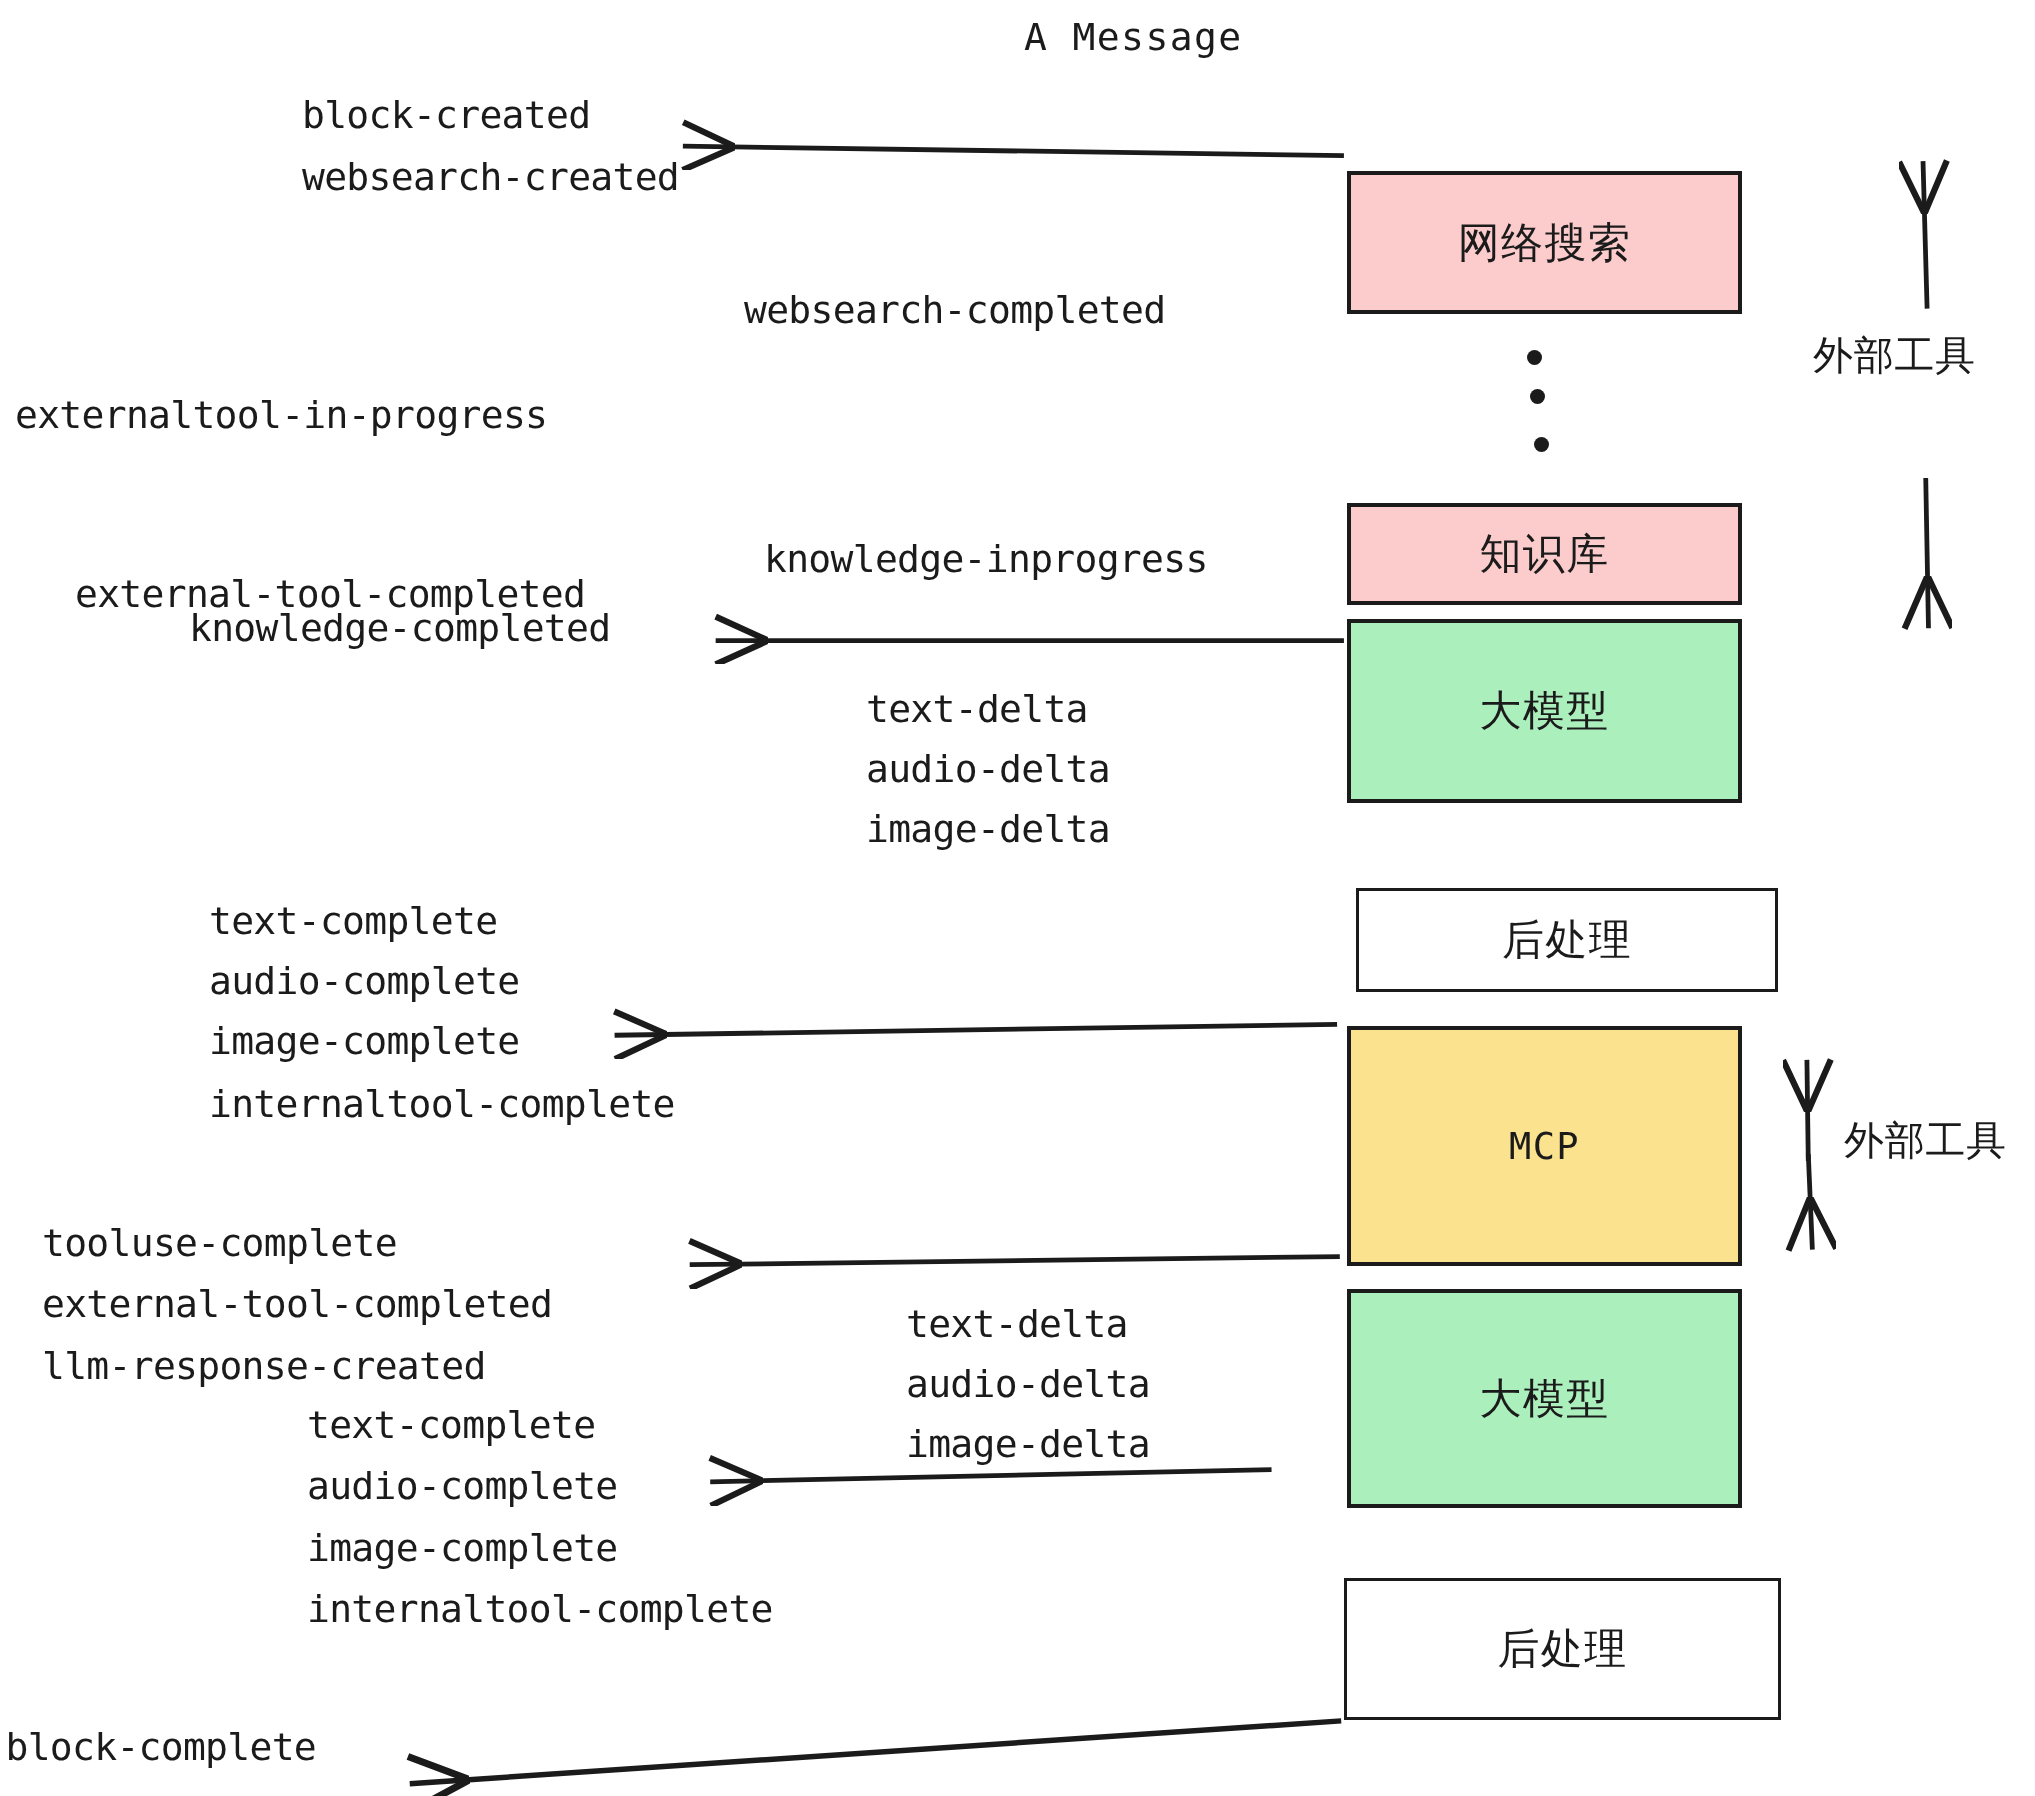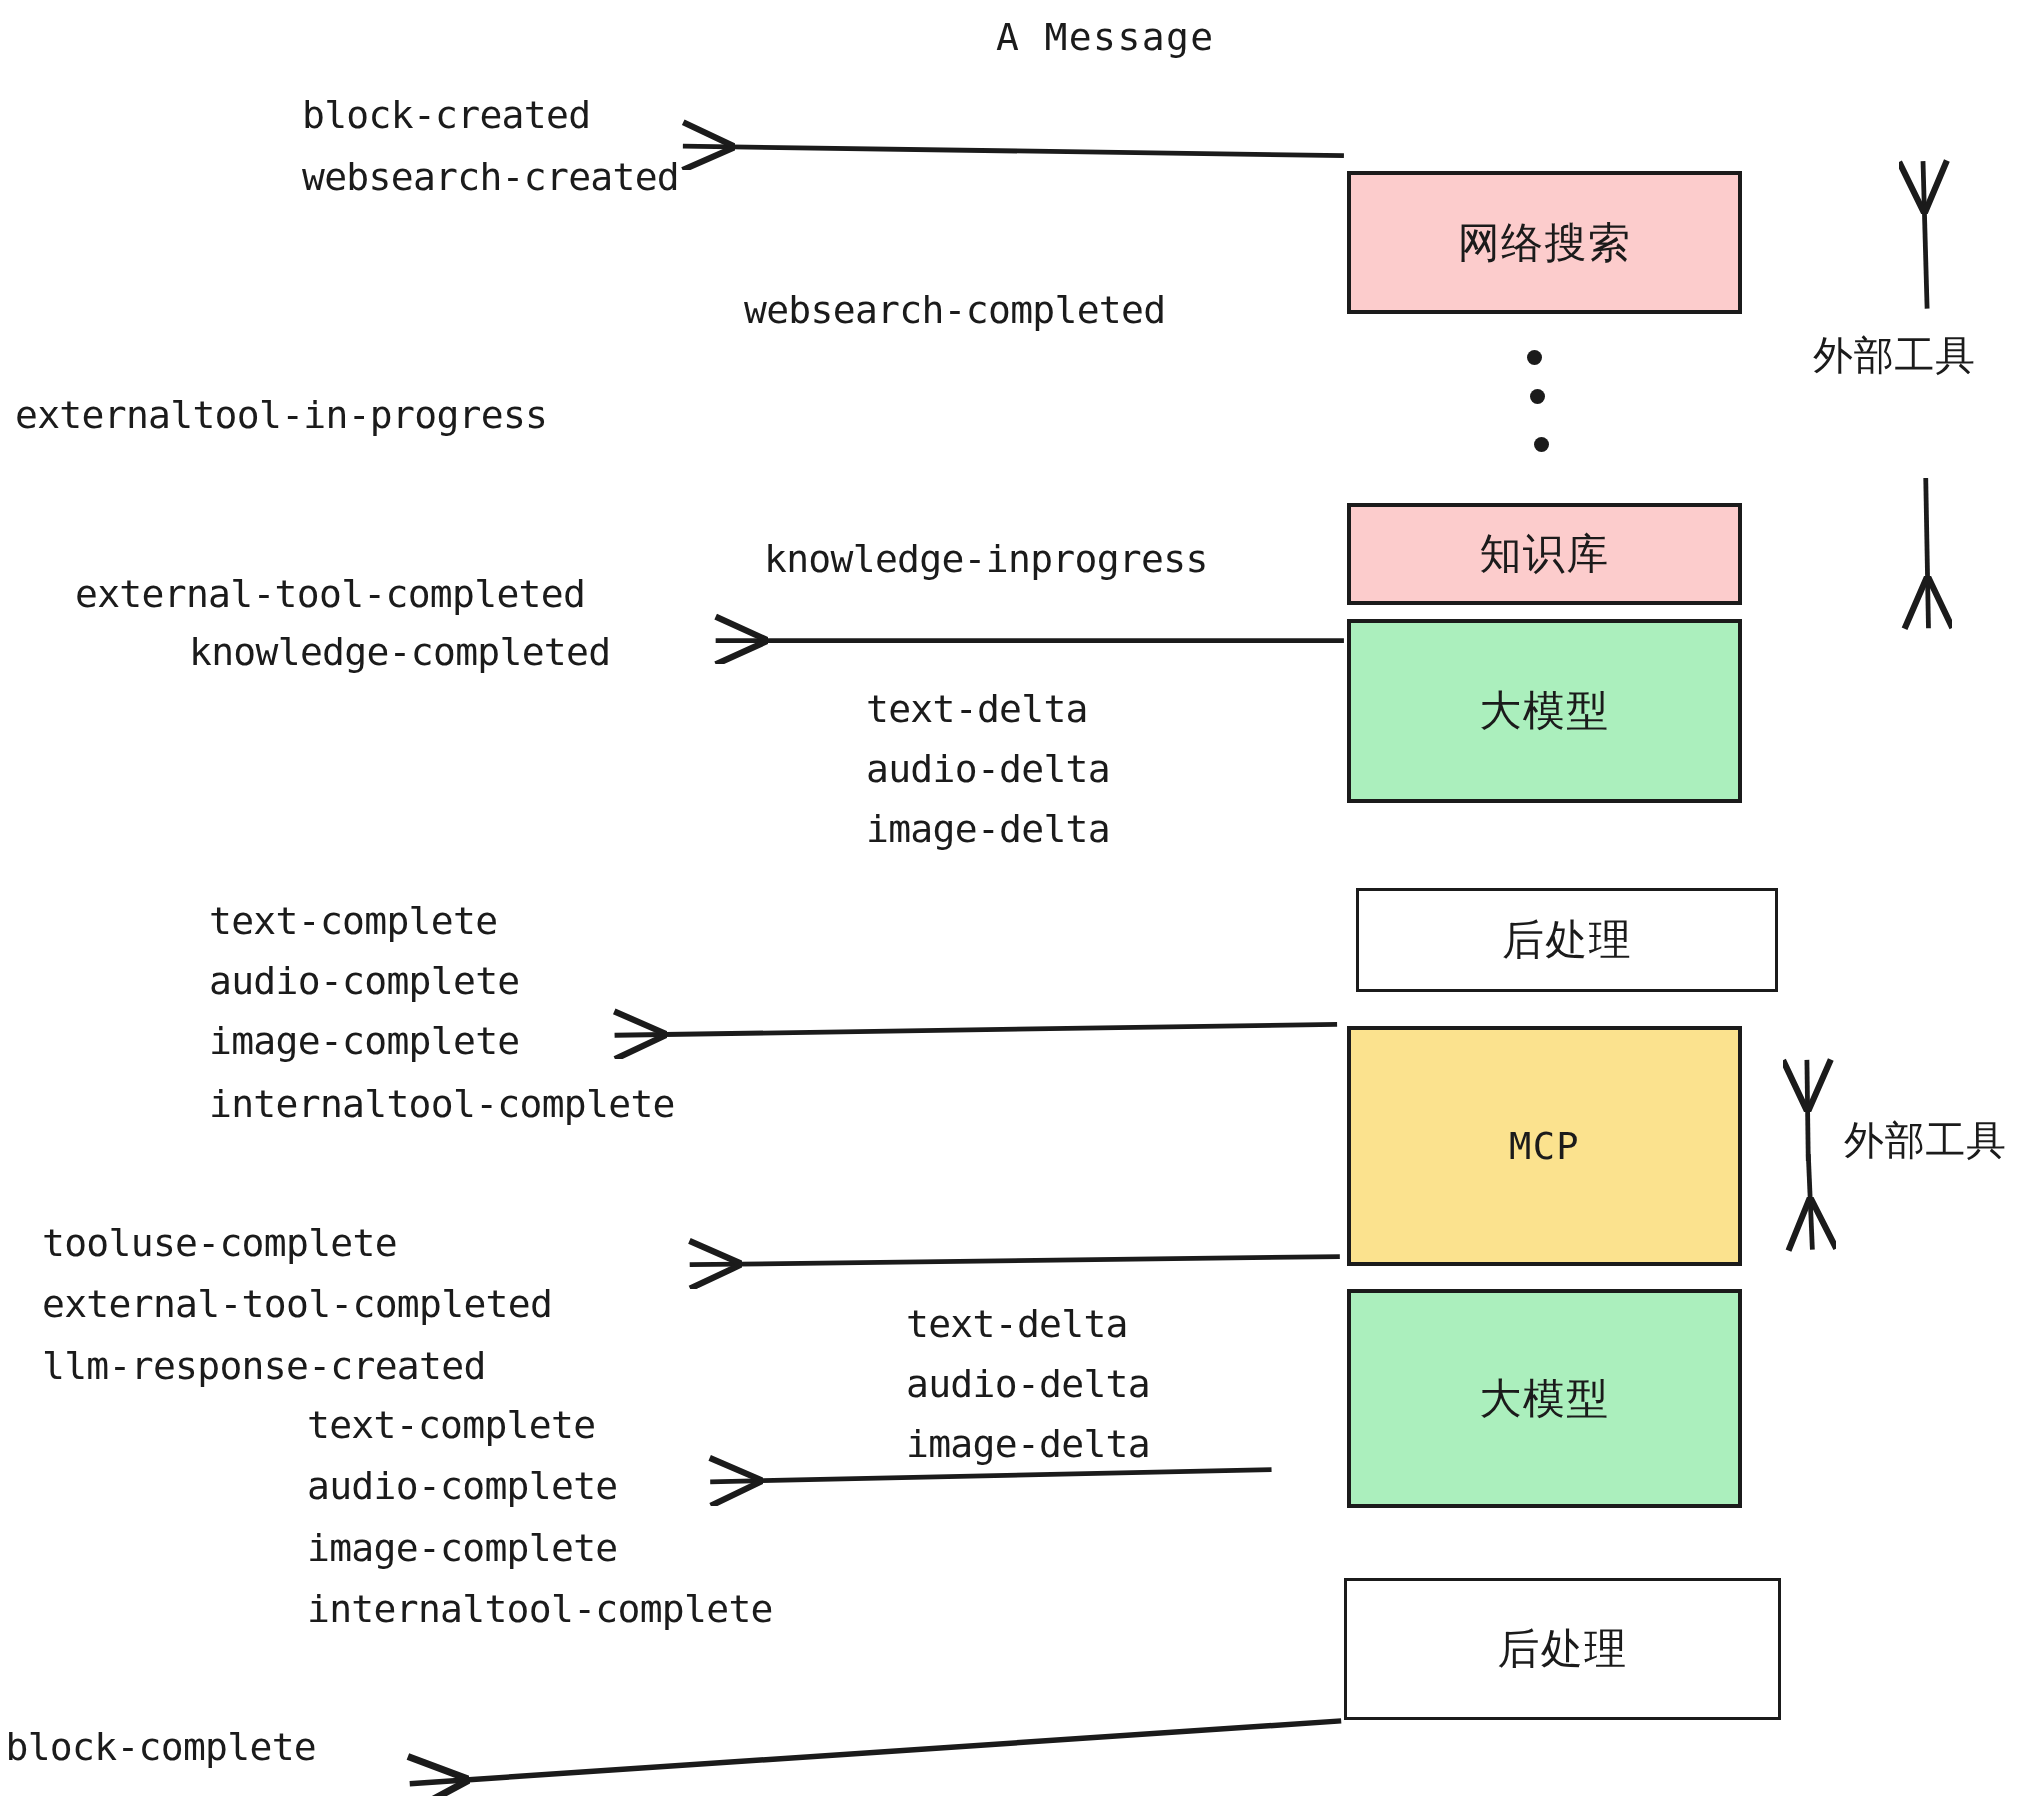--- a/index.html
+++ b/index.html
@@ -70,33 +70,33 @@
     width: 2035px;
     height: 1796px;
     pointer-events: none;
   }
 </style>
 </head>
 <body>
 
 <div id="canvas">
 
-  <div class="title" style="left:996px; top:15px;text-align:center;">A Message</div>
+  <div class="title" style="left:1024px; top:15px;text-align:center;">A Message</div>
 
   <div class="lbl" style="left:302px; top:96px;">block-created</div>
   <div class="lbl" style="left:302px; top:158px;">websearch-created</div>
 
   <div class="lbl" style="left:744px; top:291px;">websearch-completed</div>
 
   <div class="lbl" style="left:15px; top:396px;">externaltool-in-progress</div>
 
   <div class="lbl" style="left:764px; top:540px;">knowledge-inprogress</div>
 
   <div class="lbl" style="left:75px; top:575px;">external-tool-completed</div>
-  <div class="lbl" style="left:189px; top:633px;">knowledge-completed</div>
+  <div class="lbl" style="left:189px; top:609px;">knowledge-completed</div>
 
   <div class="lbl" style="left:866px; top:690px;">text-delta</div>
   <div class="lbl" style="left:866px; top:750px;">audio-delta</div>
   <div class="lbl" style="left:866px; top:810px;">image-delta</div>
 
   <div class="lbl" style="left:209px; top:902px;">text-complete</div>
   <div class="lbl" style="left:209px; top:962px;">audio-complete</div>
   <div class="lbl" style="left:209px; top:1022px;">image-complete</div>
   <div class="lbl" style="left:209px; top:1085px;">internaltool-complete</div>
 

